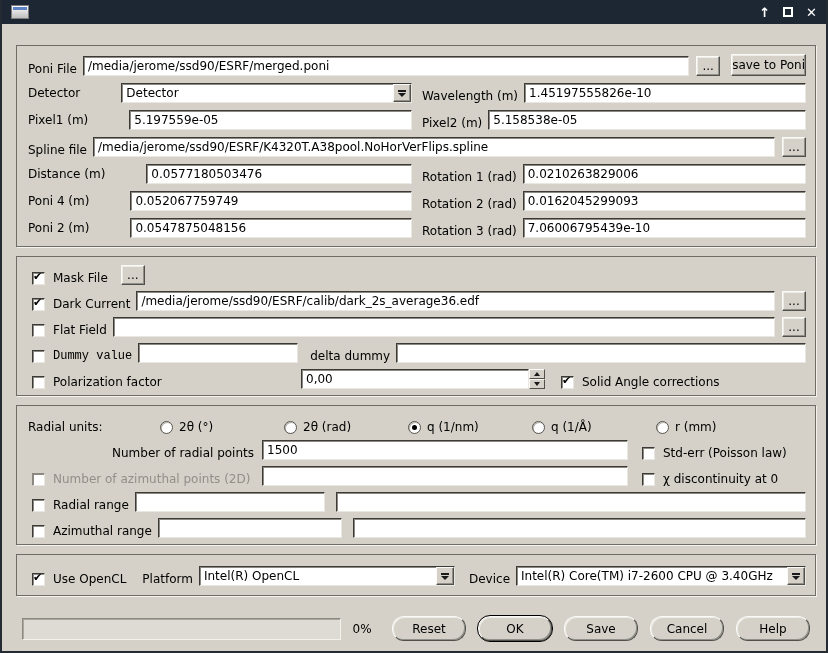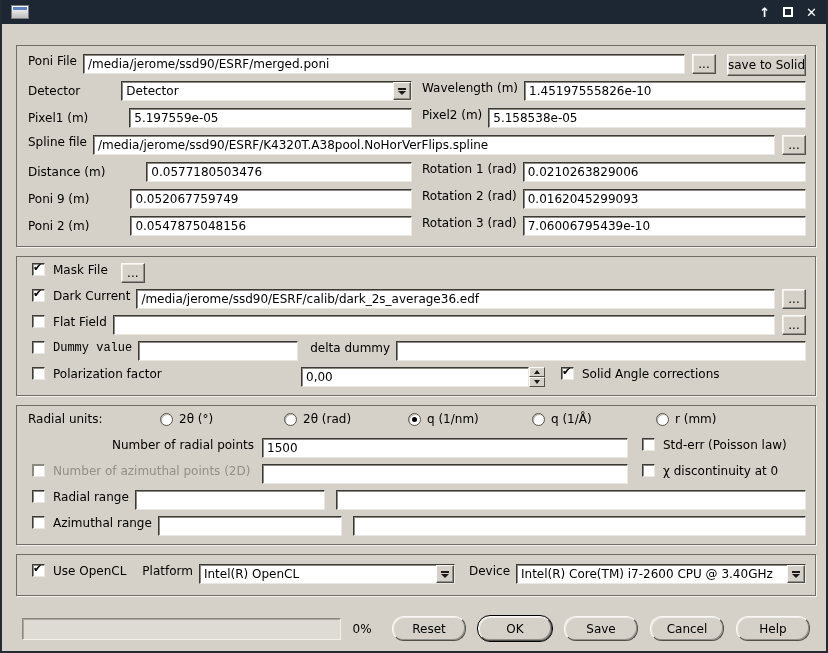--- a/index.html
+++ b/index.html
@@ -25,21 +25,21 @@
   
   .content { flex:1; padding-top:21px; }
   .group {
     margin:0 14px 9px 14px; width:800px;
     border:1px solid #6f6d66;
     box-shadow:1px 1px 0 #f5f3ee;
     background:#d5d1c8;
   }
   .g-pad { padding:8px 9px; }
   .g-pad-sm { padding:6px 9px; }
-  .row { display:flex; align-items:flex-start; height:22px; margin-bottom:5px; }
+  .row { display:flex; align-items:flex-end; height:22px; margin-bottom:5px; }
   .row:last-child { margin-bottom:0; }
   .row-tight { margin-bottom:4px; }
   .lbl { white-space:nowrap; padding:0 6px 0 2px; }
   .half { display:flex; align-items:center; flex:0 0 386px; margin-right:8px;gap:35px; }
   .grow { flex:1 1 auto; min-width:0; }
   
   .tfield {
     height:20px; width:100%; background:#fff; color:#000;
     font-family:"DejaVu Sans","Liberation Sans",sans-serif; font-size:12px;
     border:1px solid; border-color:#3b3a36 #e9e7e1 #e9e7e1 #3b3a36;
@@ -108,21 +108,21 @@
   </div>
 
   <div class="content">
 
     <div class="group">
       <div class="g-pad">
         <div class="row">
           <span class="lbl">Poni File</span>
           <input class="tfield grow" value="/media/jerome/ssd90/ESRF/merged.poni" style="">
           <button class="btn btn-sm" style="margin-left:7px;">...</button>
-          <button class="btn" style="width:84px; margin-left:11px;">save to Solid</button>
+          <button class="btn" style="width:84px; margin-left:11px;">save to Poni</button>
         </div>
         <div class="row">
           <span class="half">
             <span class="lbl">Detector</span>
             <span class="combo grow">
               <span class="combo-text">Detector</span>
               <span class="combo-btn">
                   <span class="combo-bar"></span>
                   <span class="combo-arrow"></span>
                 </span>
@@ -147,21 +147,21 @@
         <div class="row">
           <span class="half">
             <span class="lbl">Distance (m)</span>
             <input class="tfield grow" value="0.0577180503476" style="">
           </span>
           <span class="lbl">Rotation 1 (rad)</span>
           <input class="tfield grow" value="0.0210263829006" style="">
         </div>
         <div class="row">
           <span class="half">
-            <span class="lbl">Poni 9 (m)</span>
+            <span class="lbl">Poni 4 (m)</span>
             <input class="tfield grow" value="0.052067759749" style="">
           </span>
           <span class="lbl">Rotation 2 (rad)</span>
           <input class="tfield grow" value="0.0162045299093" style="">
         </div>
         <div class="row">
           <span class="half">
             <span class="lbl">Poni 2 (m)</span>
             <input class="tfield grow" value="0.0547875048156" style="">
           </span>

